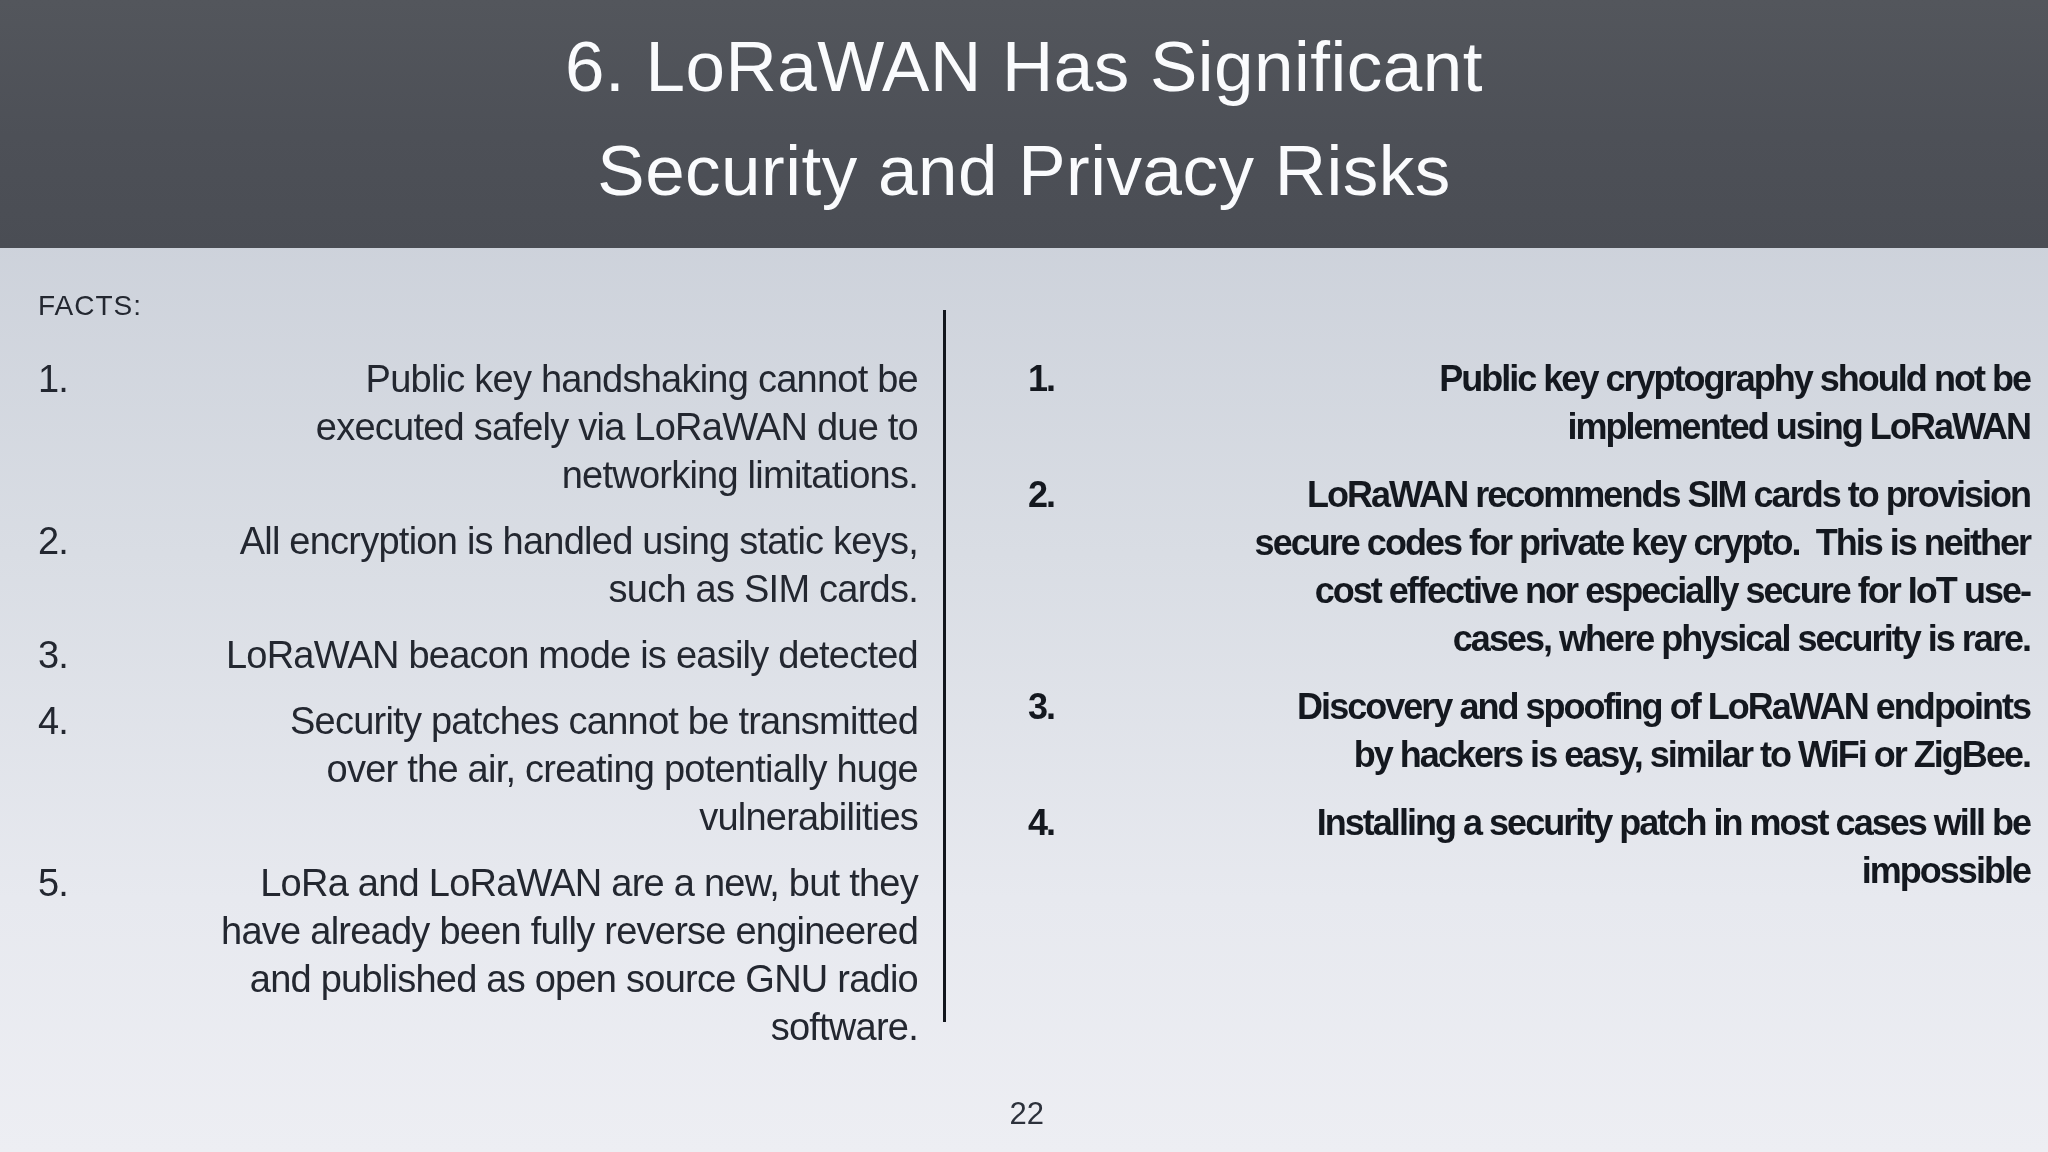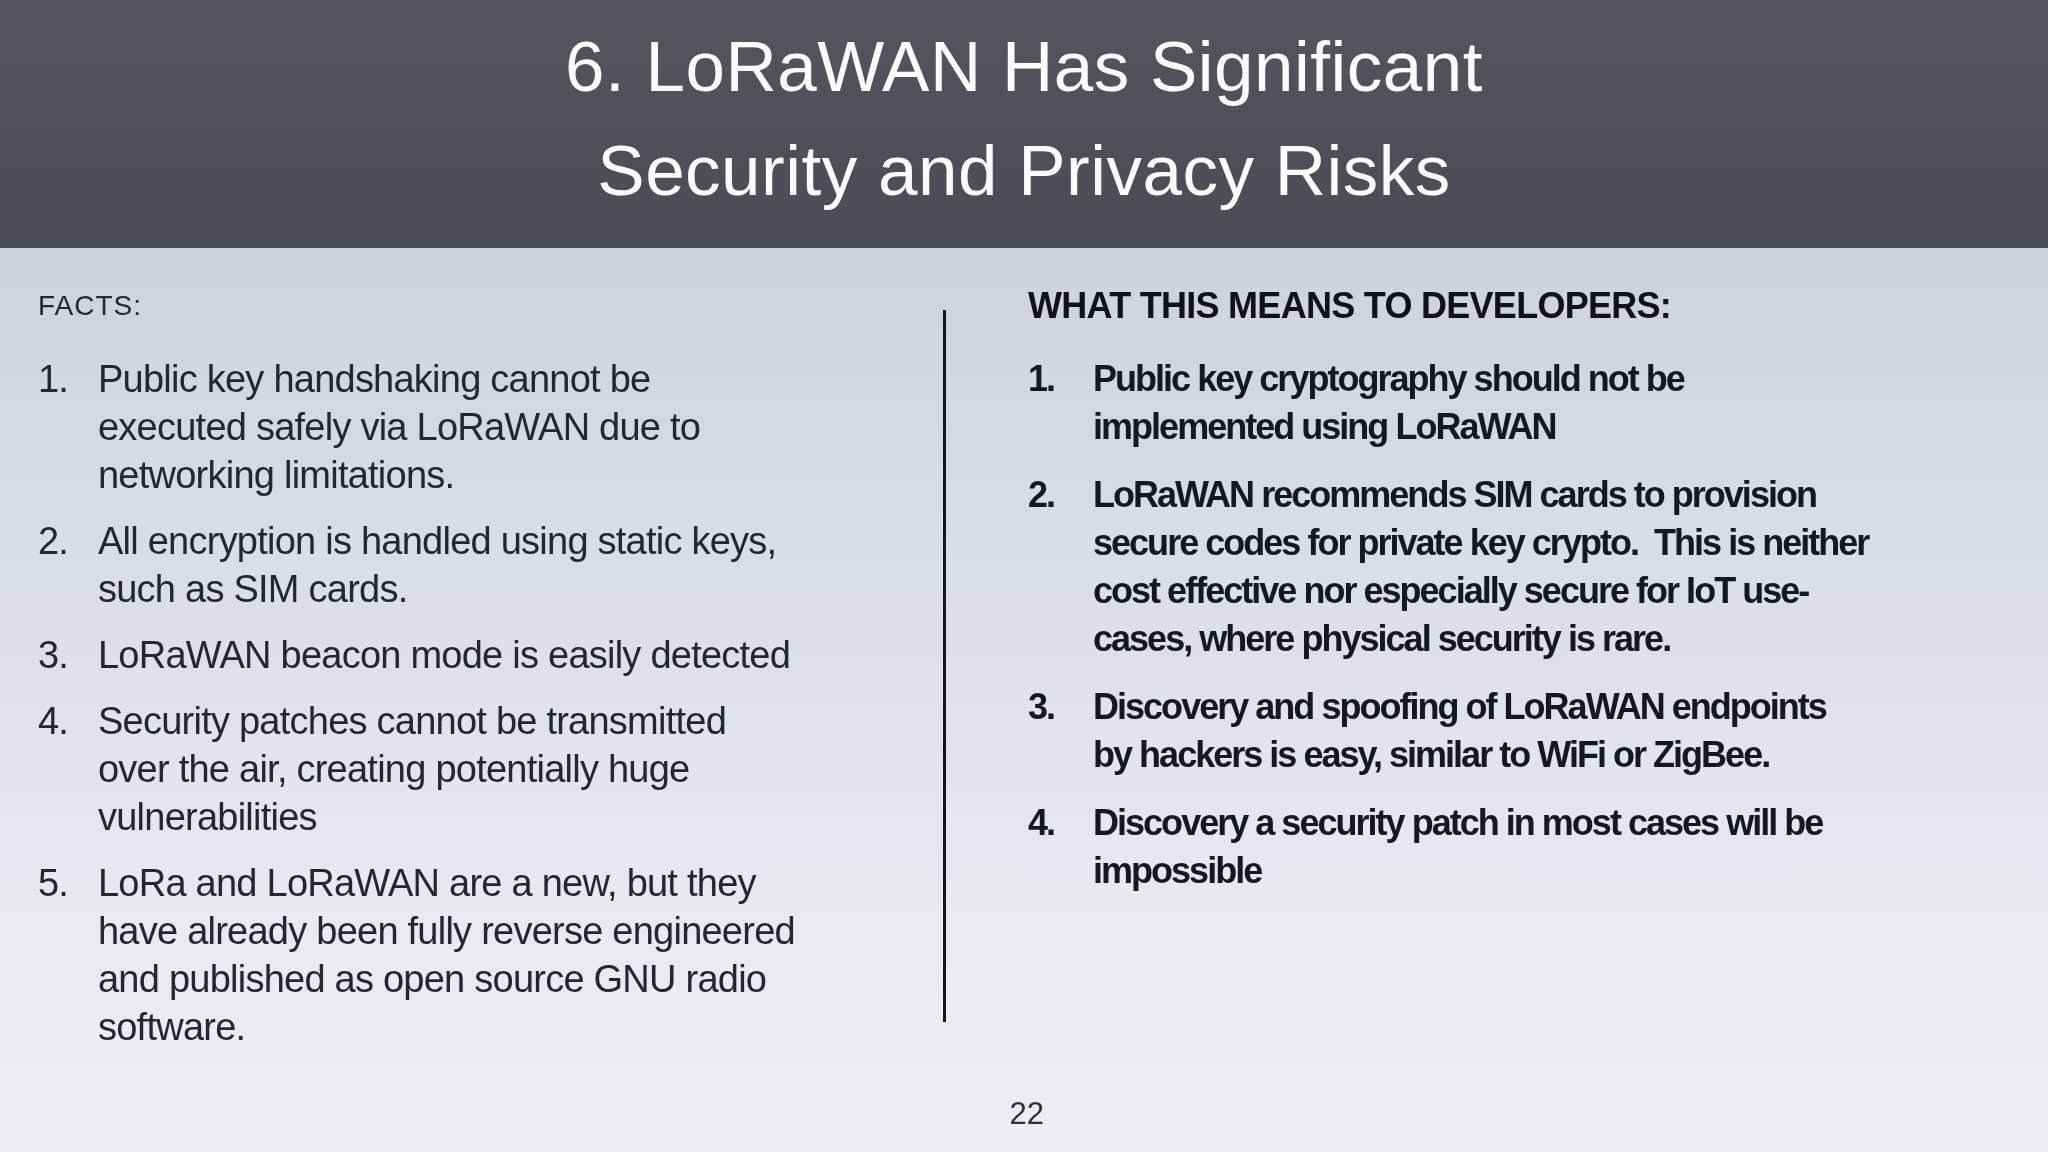--- a/index.html
+++ b/index.html
@@ -40,21 +40,21 @@
     font-size:38px;line-height:48px;font-weight:400;
     color:#232730;letter-spacing:-0.02em;
   }
   .list-right .item{
     margin-bottom:20px;
     font-size:36px;line-height:48px;font-weight:700;
     color:#14181f;letter-spacing:-0.055em;
   }
   .list-left .num{flex:0 0 60px;}
   .list-right .num{flex:0 0 65px;}
-  .txt{white-space:pre-wrap;flex:1 1 auto;}
+  .txt{white-space:pre-wrap;flex:1 1 auto;text-align:right;}
   .divider{
     position:absolute;left:943px;top:310px;width:3px;height:712px;
     background:#12161d;
   }
   .page-number{
     position:absolute;left:960px;top:1094px;width:84px;
     text-align:right;
     font-size:31px;line-height:40px;color:#2c313b;
   }
 </style>
@@ -96,21 +96,20 @@
       <span class="num">5.</span>
       <span class="txt">LoRa and LoRaWAN are a new, but they
 have already been fully reverse engineered
 and published as open source GNU radio
 software.</span>
     </li>
   </ol>
 
   <div class="divider"></div>
 
-  <h2 class="col-heading heading-right">WHAT THIS MEANS TO DEVELOPERS:</h2>
 
   <ol class="list list-right">
     <li class="item">
       <span class="num">1.</span>
       <span class="txt">Public key cryptography should not be
 implemented using LoRaWAN</span>
     </li>
     <li class="item">
       <span class="num">2.</span>
       <span class="txt">LoRaWAN recommends SIM cards to provision
@@ -118,20 +117,20 @@
 cost effective nor especially secure for IoT use-
 cases, where physical security is rare.</span>
     </li>
     <li class="item">
       <span class="num">3.</span>
       <span class="txt">Discovery and spoofing of LoRaWAN endpoints
 by hackers is easy, similar to WiFi or ZigBee.</span>
     </li>
     <li class="item">
       <span class="num">4.</span>
-      <span class="txt">Discovery a security patch in most cases will be
+      <span class="txt">Installing a security patch in most cases will be
 impossible</span>
     </li>
   </ol>
 
   <div class="page-number">22</div>
 
 </div>
 
 </body></html>

